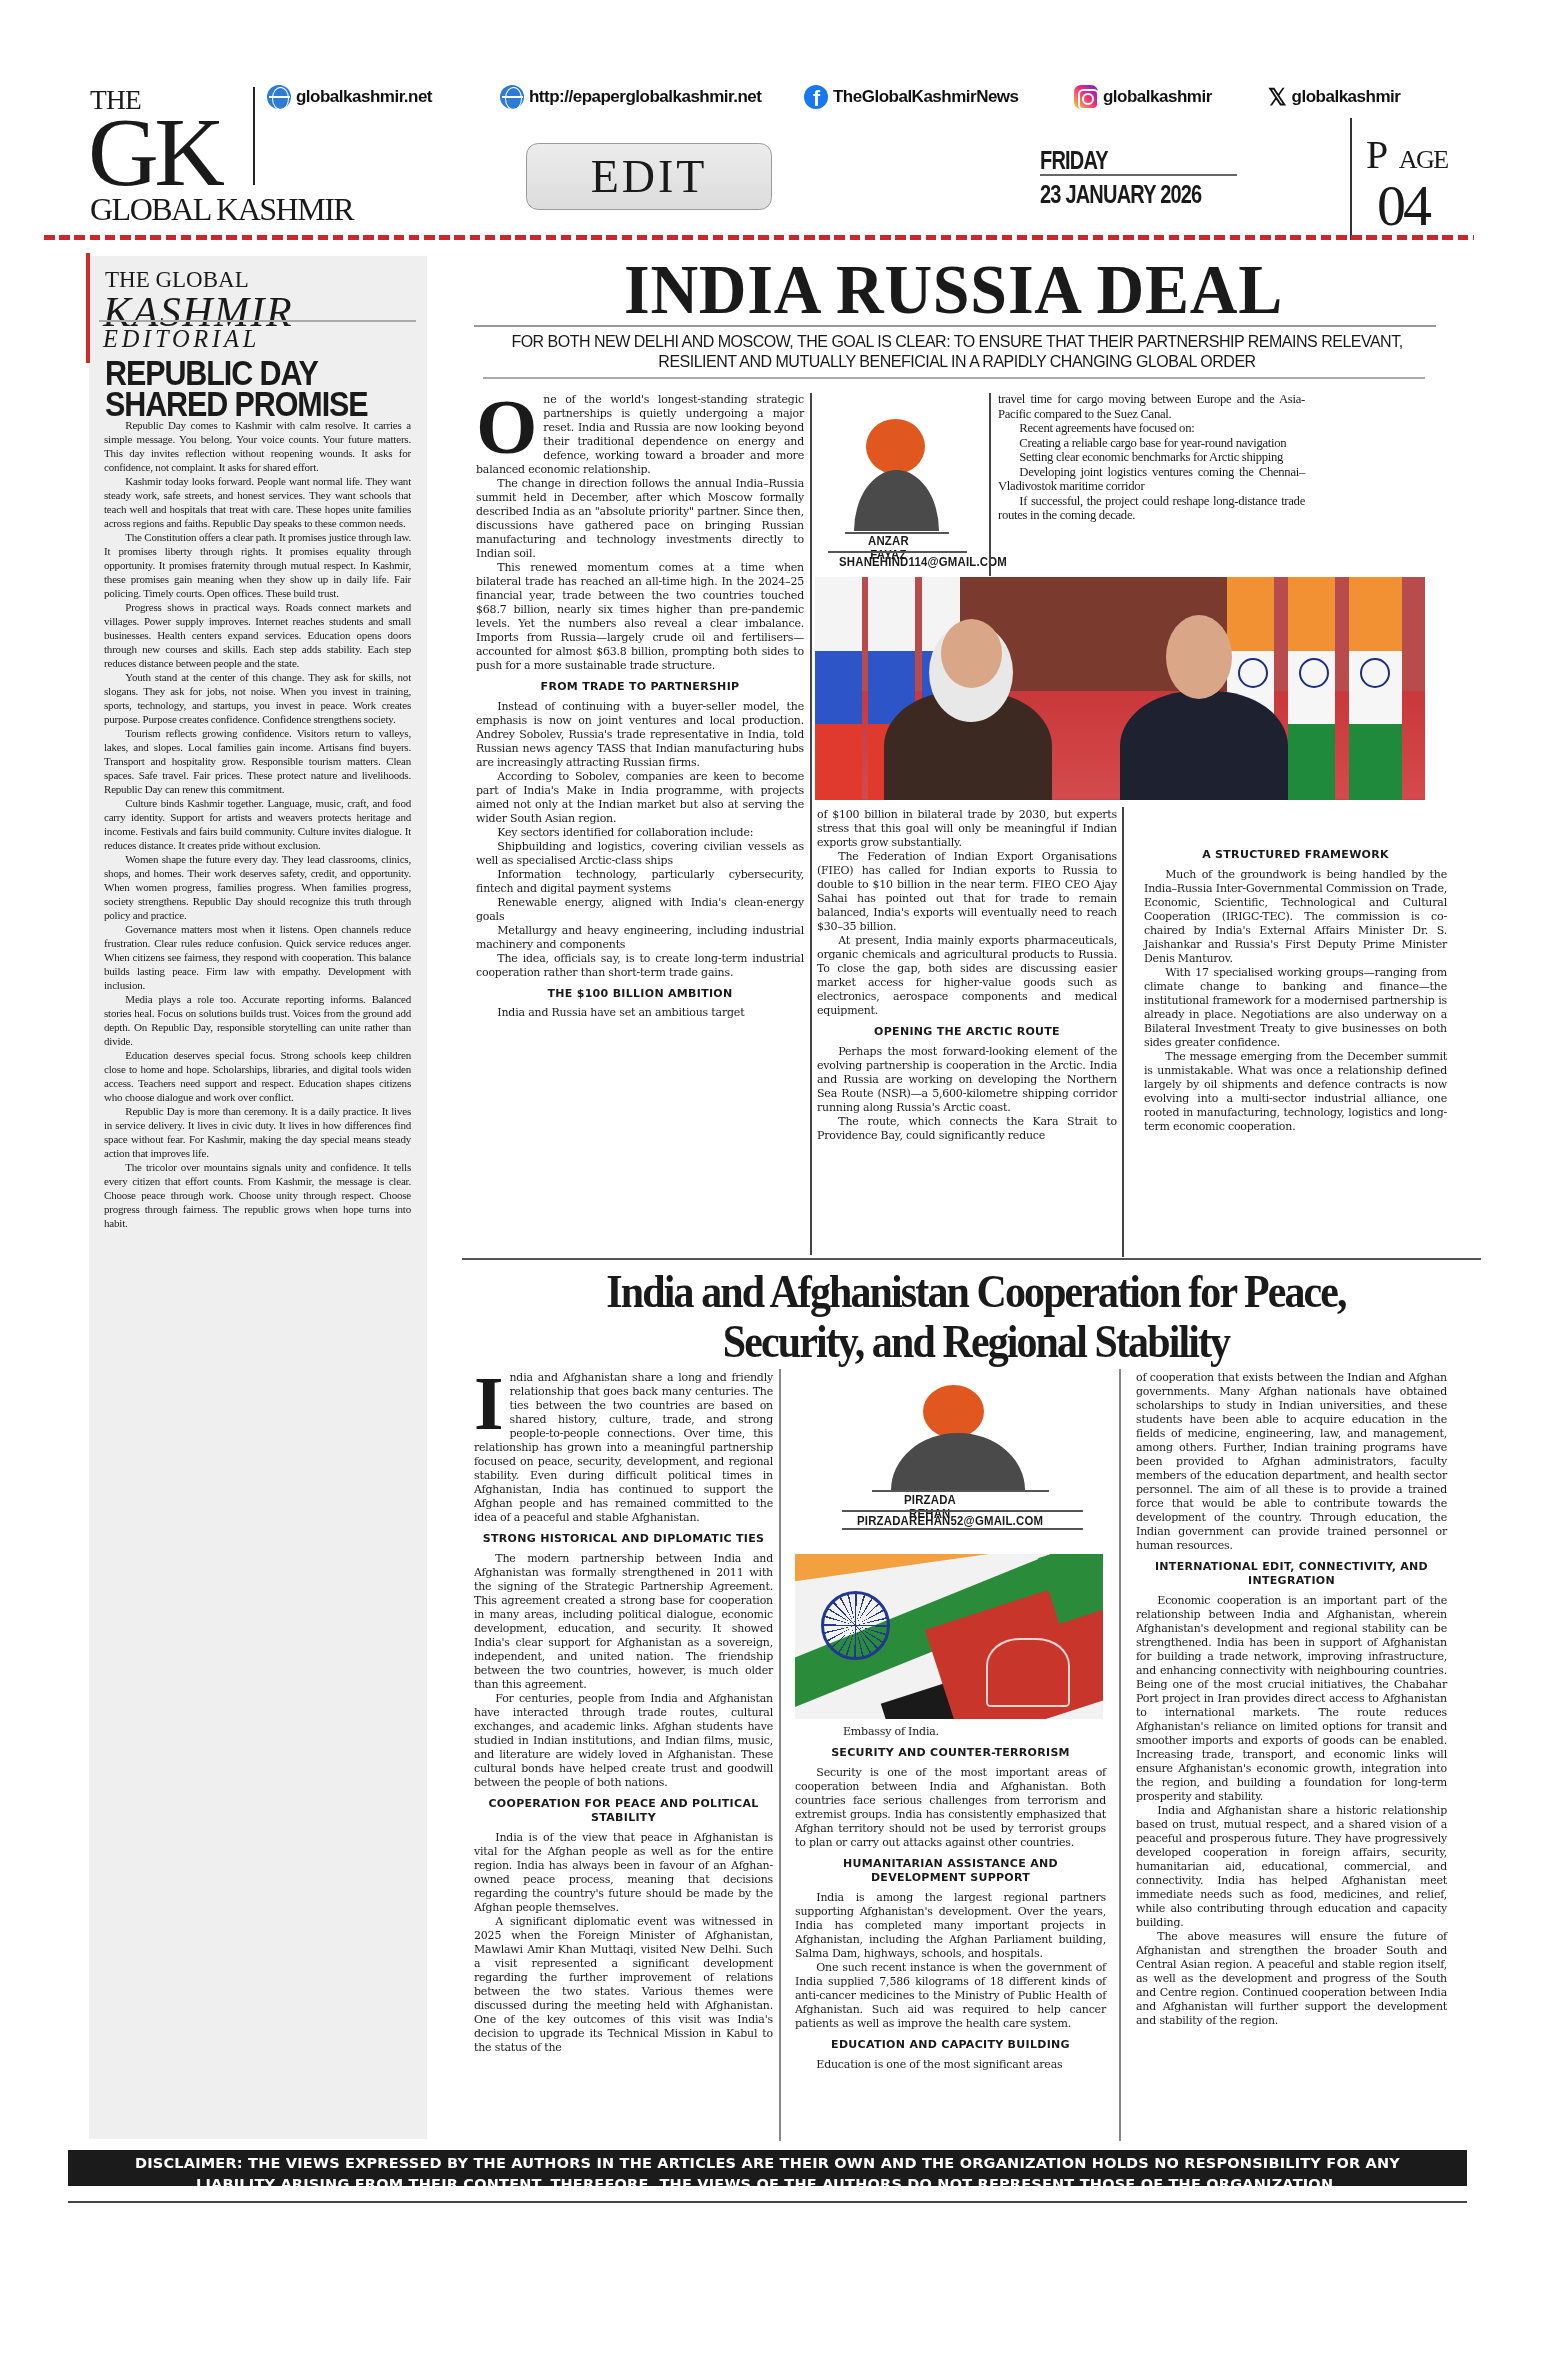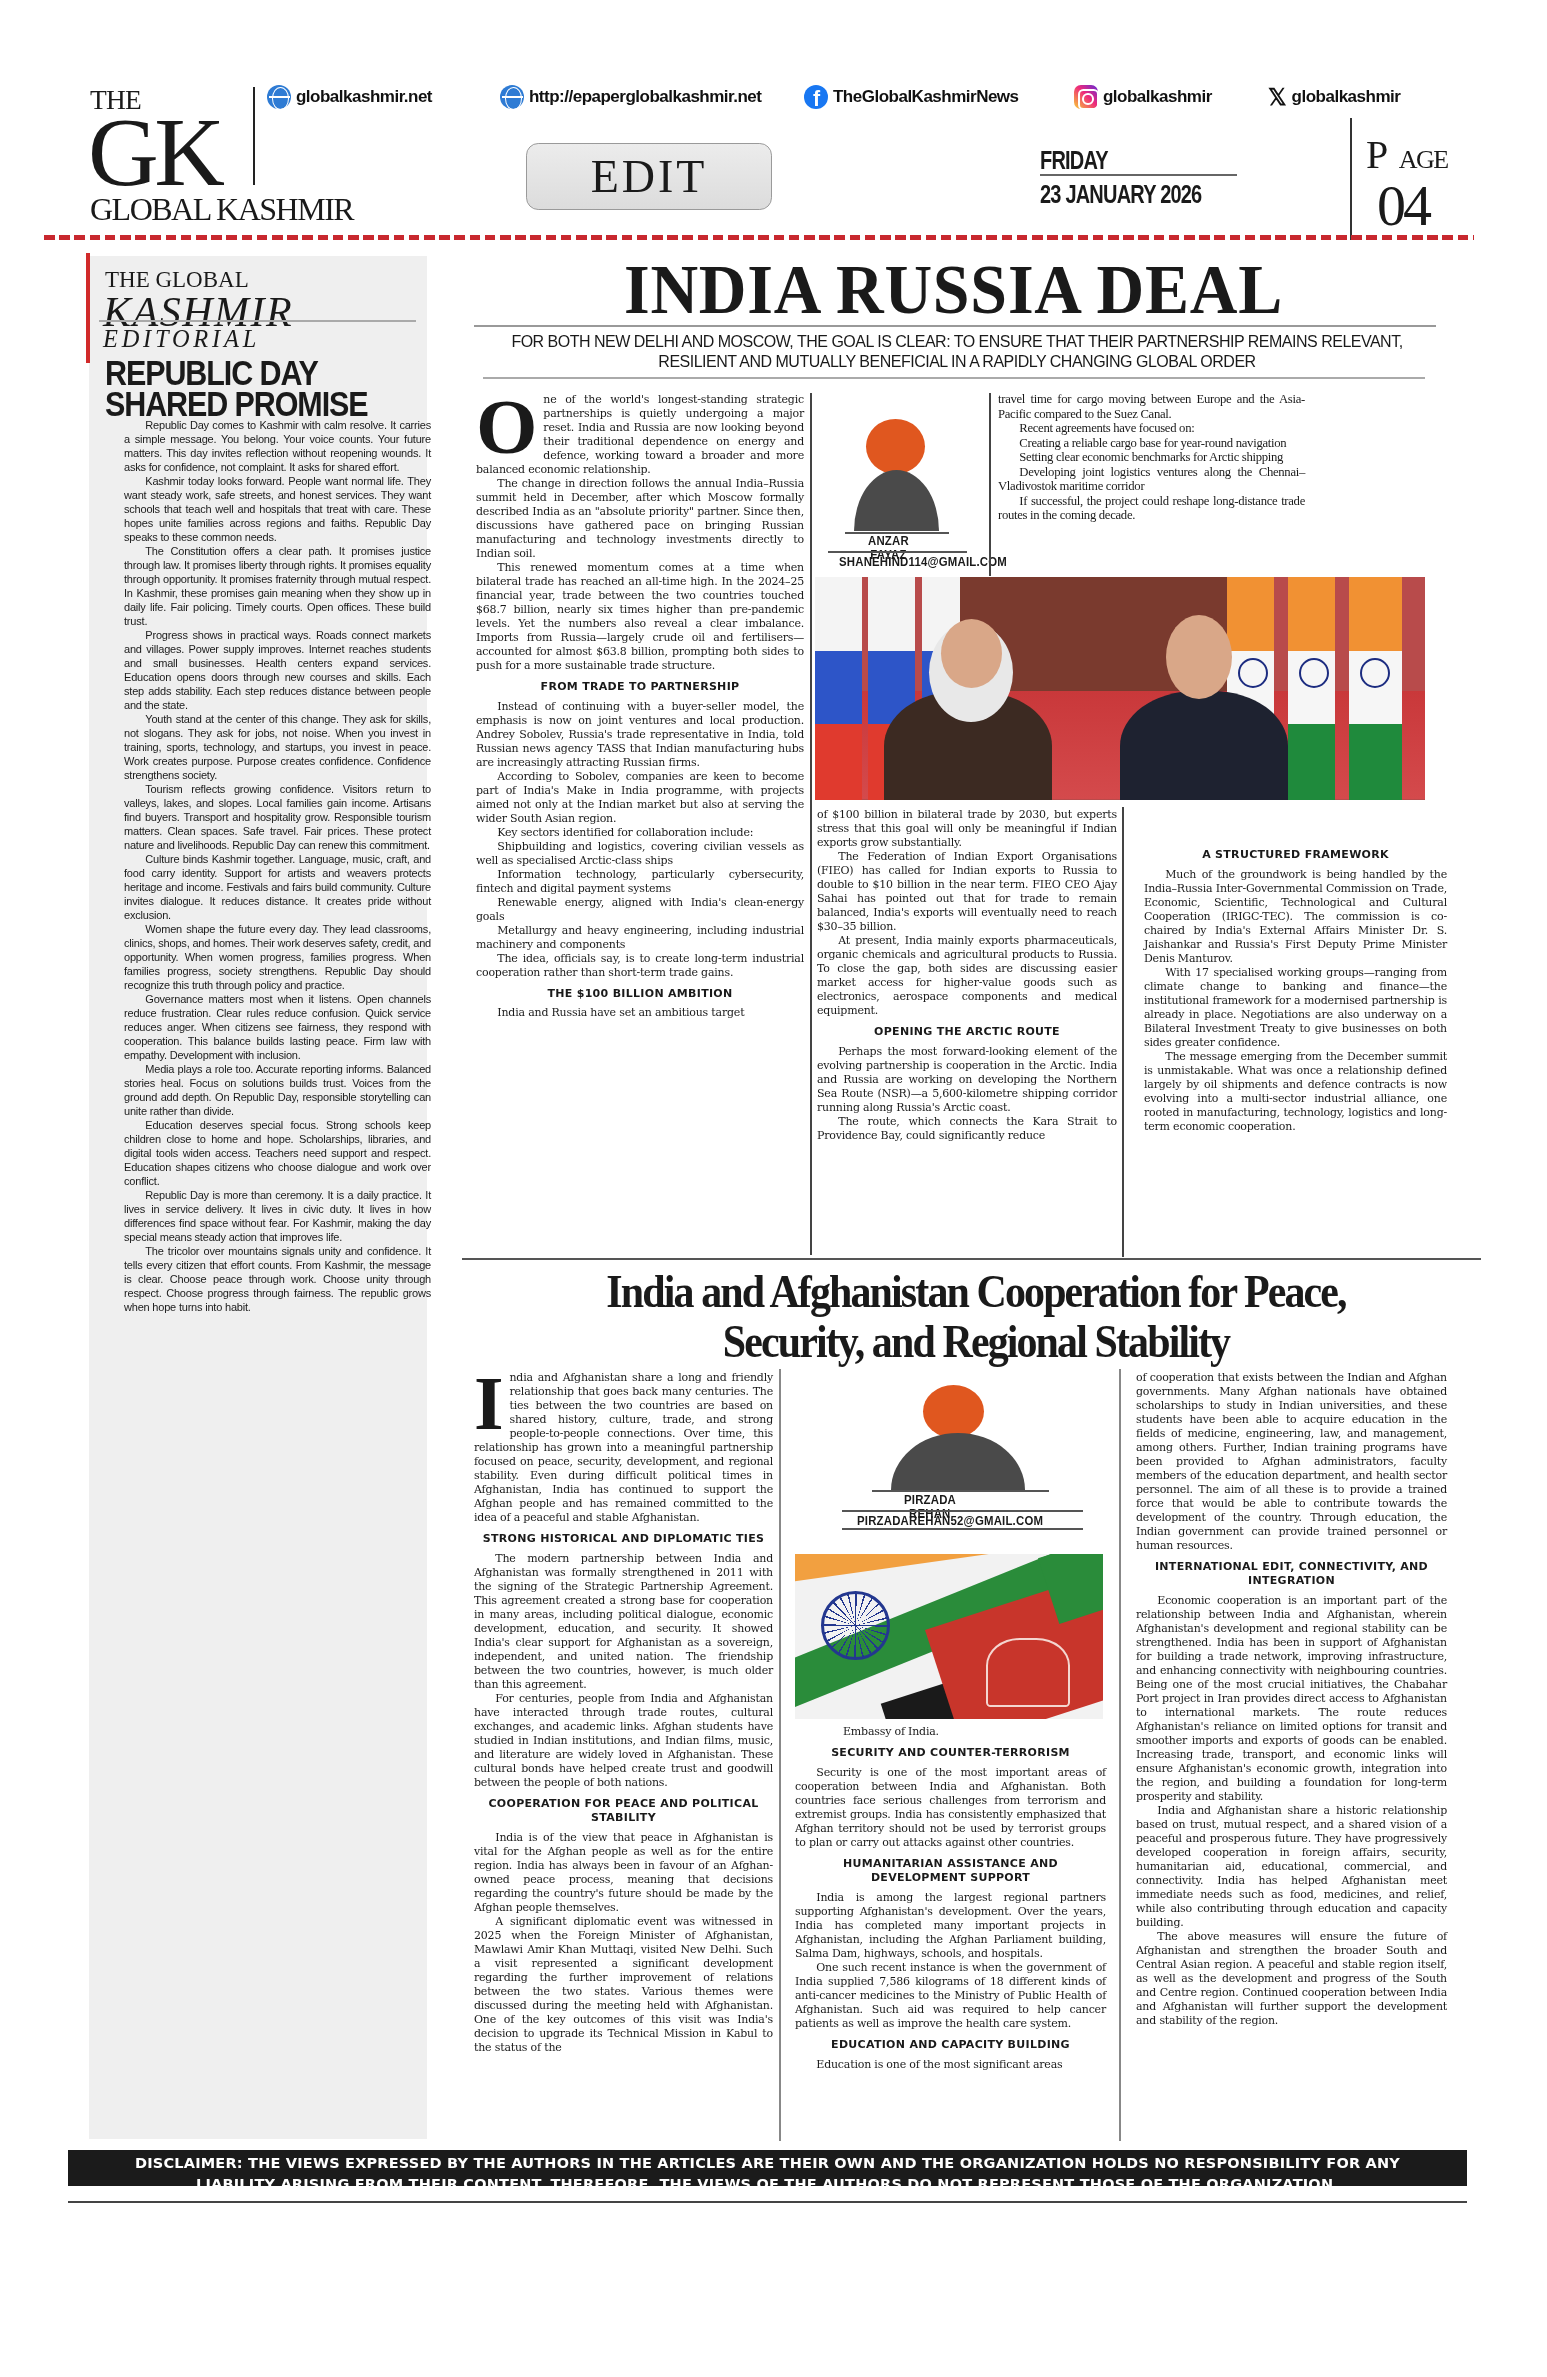--- a/index.html
+++ b/index.html
@@ -40,21 +40,21 @@
     background: repeating-linear-gradient(90deg, #c8282e 0 10.7px, transparent 10.7px 15.2px); }
 
   
   .editorial { position: absolute; left: 89px; top: 256px; width: 338px; height: 1883px; background: #efefef; }
   .ed-redbar { position: absolute; left: 86px; top: 253px; width: 3.8px; height: 110px; background: #d12a2a; }
   .ed-brand1 { position: absolute; left: 105px; top: 267px; font-family: "Liberation Serif", serif; font-size: 23px; letter-spacing: 0; }
   .ed-brand2 { position: absolute; left: 103px; top: 288px; font-family: Liberation Serif, serif; font-style: italic; font-size: 42px; letter-spacing: 1.5px; }
   .ed-rule { position: absolute; left: 99px; top: 320px; width: 317px; height: 1.5px; background: #aaa; }
   .ed-brand3 { position: absolute; left: 103px; top: 325px; font-family: "Liberation Serif", serif; font-style: italic; font-size: 24.4px; letter-spacing: 3.8px; }
   .ed-title { position: absolute; left: 105px; top: 357px; width: 320px; font-family: "Liberation Sans", sans-serif; font-weight: bold; font-size: 30.5px; line-height: 28px; letter-spacing: -1.1px; transform: scaleY(1.12); transform-origin: left top; }
-  .ed-body { position: absolute; left: 104px; top: 418px; width: 307px; font-family: Liberation Sans, sans-serif; font-size: 11px; line-height: 14px; text-align: justify; letter-spacing: -0.2px; margin-left: 20px; }
+  .ed-body { position: absolute; left: 104px; top: 418px; width: 307px; font-family: Liberation Serif, serif; font-size: 11px; line-height: 14px; text-align: justify; letter-spacing: -0.2px; }
   .ed-body p { text-indent: 21.3px; }
 
   
   .a1-head { position: absolute; left: 473px; top: 256px; width: 961px; text-align: center; font-family: "Liberation Serif", serif; font-weight: bold; font-size: 66px; line-height: 67px; letter-spacing: 0.8px; transform: scaleY(1.05); }
   .a1-rule1 { position: absolute; left: 474px; top: 325px; width: 962px; height: 1.5px; background: #999; }
   .a1-deck { position: absolute; left: 488px; top: 332px; width: 938px; text-align: center; font-family: "Liberation Sans", sans-serif; font-size: 16px; line-height: 20px; letter-spacing: -0.5px; text-transform: uppercase; }
   .a1-rule2 { position: absolute; left: 483px; top: 377px; width: 942px; height: 1.5px; background: #aaa; }
 
   .col { position: absolute; font-family: "DejaVu Serif", serif; font-size: 11px; line-height: 14px; text-align: justify; letter-spacing: -0.2px; }
   .col p { text-indent: 21.3px; }
@@ -201,21 +201,21 @@
   <div class="author-rule" style="left:828px; top:551px; width:139px;"></div>
   <div class="author-email" style="left:839px; top:555px;">SHANEHIND114@GMAIL.COM</div>
 </div>
 <div class="vrule" style="left:989px; top:393px; height:183px;"></div>
 
 <div class="col" style="left:998px; top:392px; width:307px; font-family:'Liberation Serif', serif; font-size:12.7px; line-height:14.5px; letter-spacing:-0.3px;">
   <p class="noindent">travel time for cargo moving between Europe and the Asia-Pacific compared to the Suez Canal.</p>
   <p>Recent agreements have focused on:</p>
   <p>Creating a reliable cargo base for year-round navigation</p>
   <p>Setting clear economic benchmarks for Arctic shipping</p>
-  <p>Developing joint logistics ventures along the Chennai–Vladivostok maritime corridor</p>
+  <p>Developing joint logistics ventures coming the Chennai–Vladivostok maritime corridor</p>
   <p>If successful, the project could reshape long-distance trade routes in the coming decade.</p>
 </div>
 
 <div class="photo1" title="Indian Prime Minister and Russian President standing between Indian and Russian flags">
   <div class="ph-wall"></div>
   <div class="ph-red-carpet"></div>
   <div class="flag-ru" style="left:0;"></div>
   <div class="flag-ru" style="left:53px;"></div>
   <div class="flag-ru" style="left:107px; width:38px;"></div>
   <div class="flag-in" style="left:412px;"></div>

